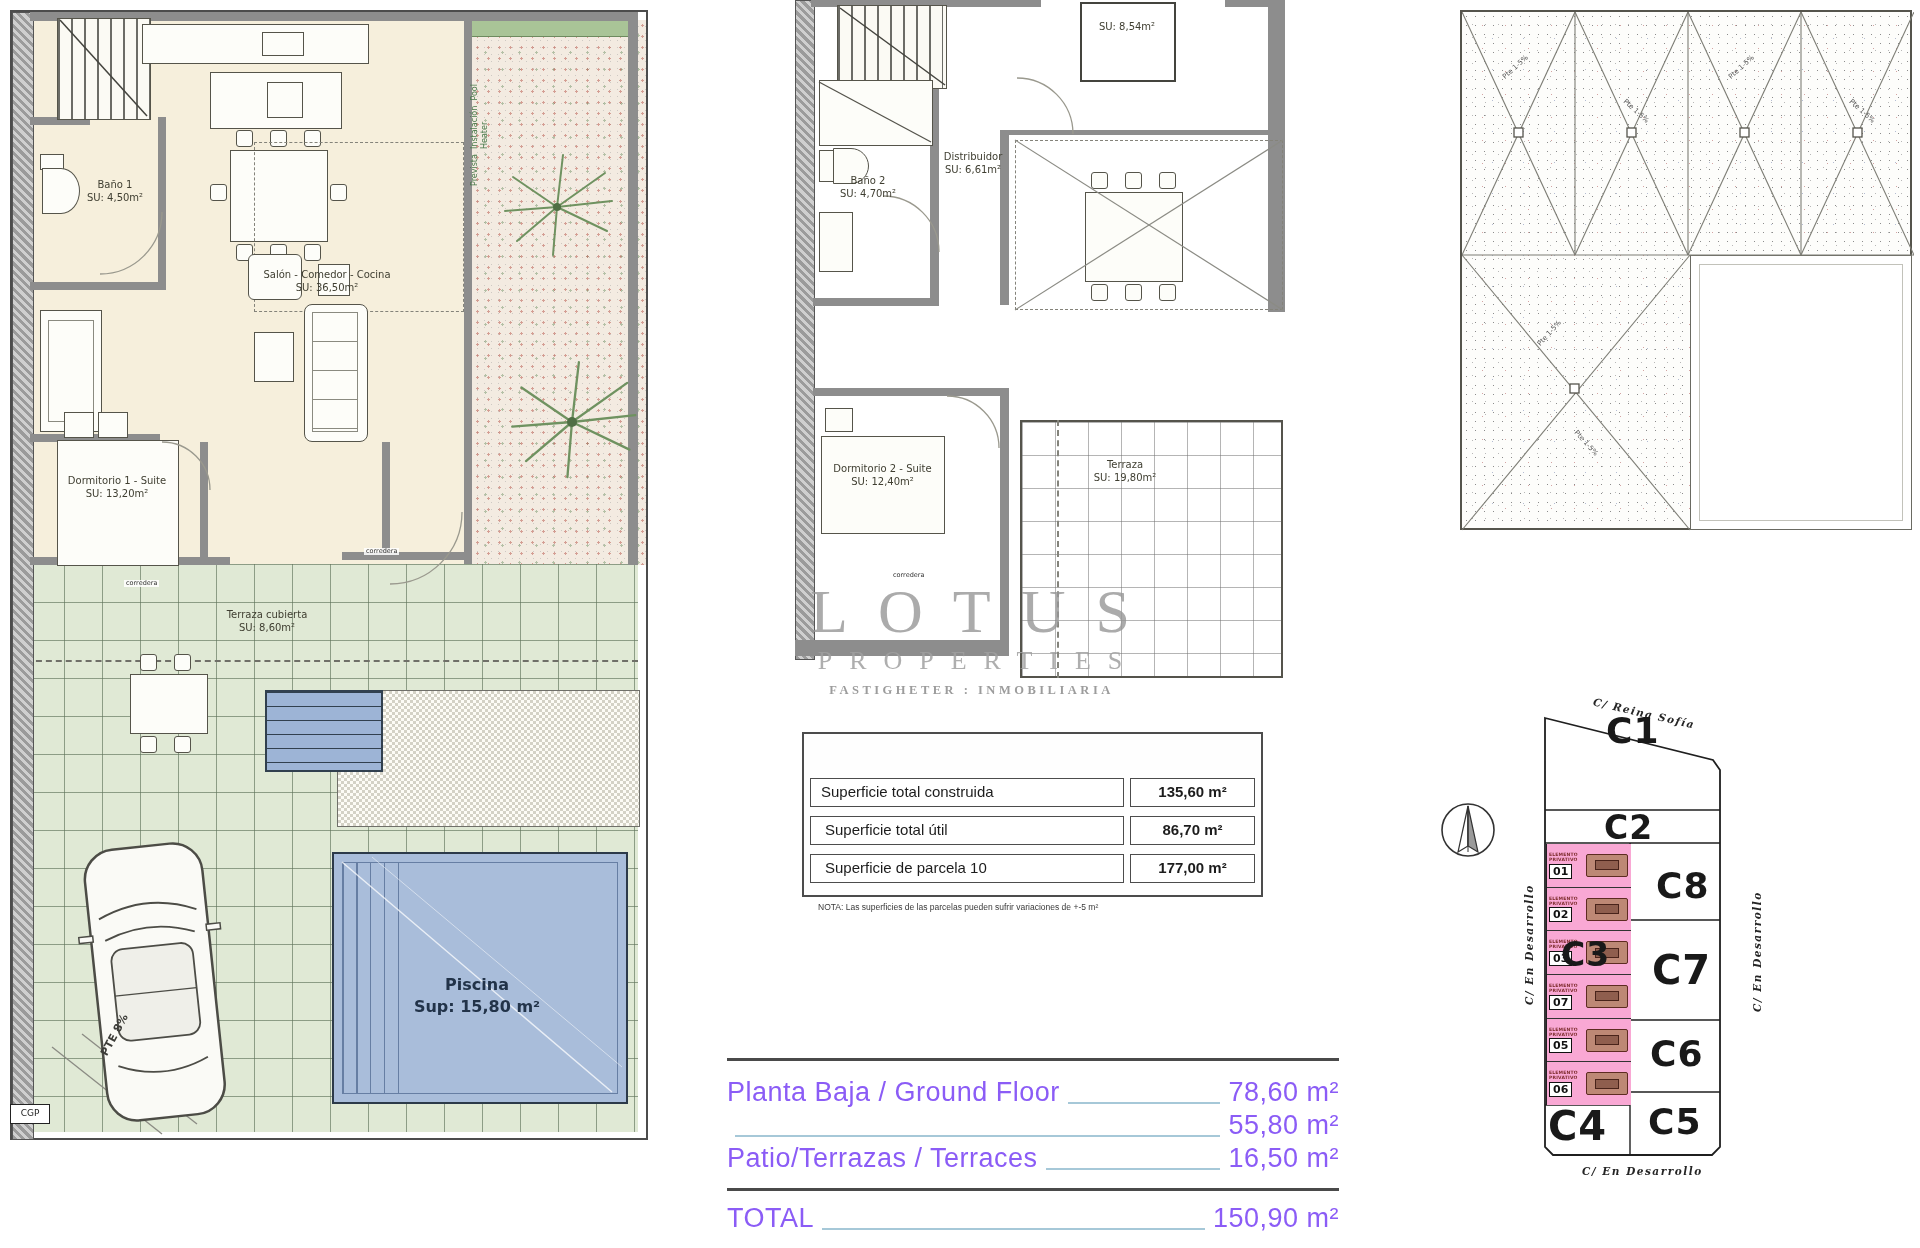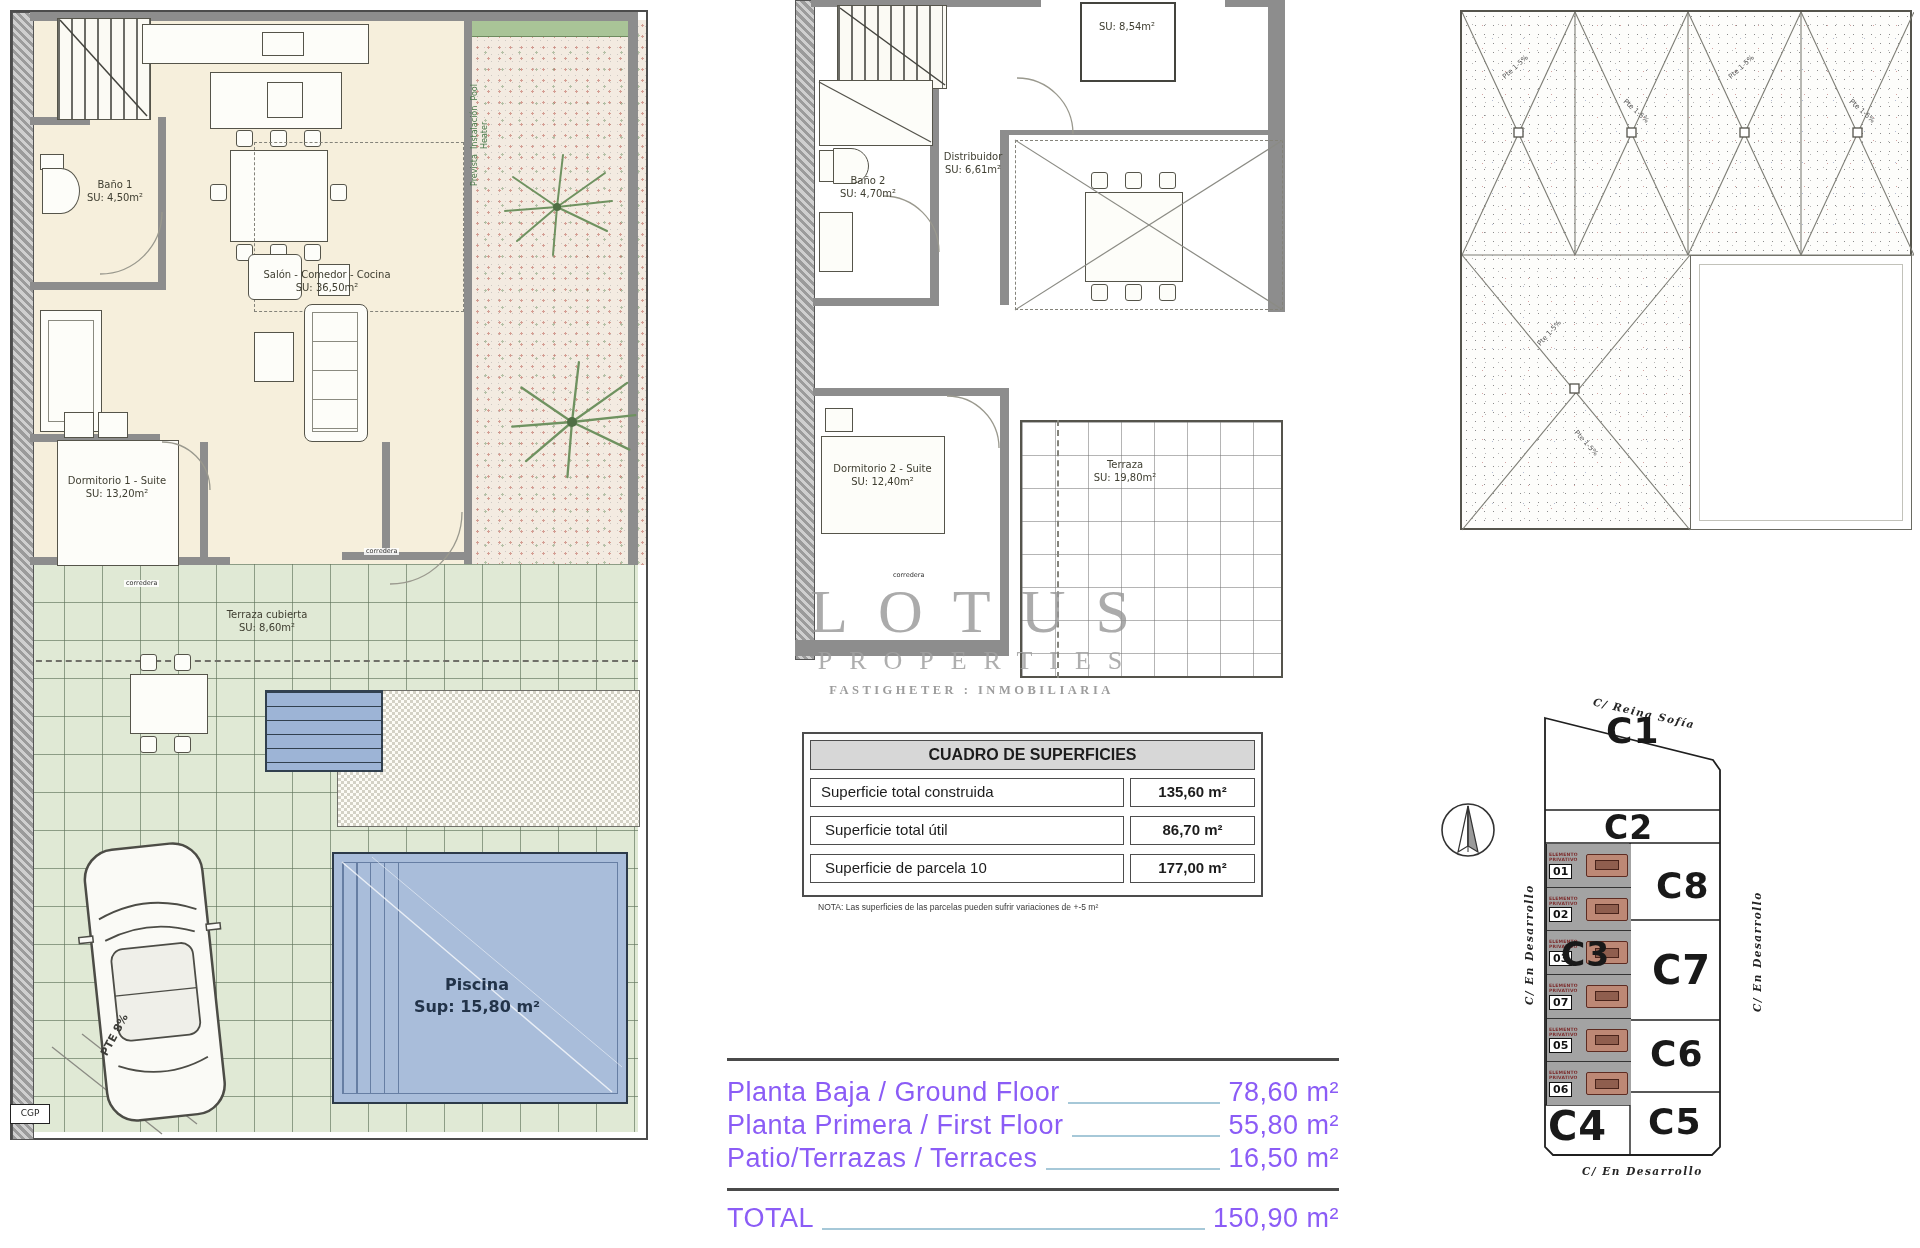--- a/index.html
+++ b/index.html
@@ -33,21 +33,21 @@
                      radial-gradient(rgba(92,108,160,.45) .6px,transparent .75px);
     background-size:9px 9px,13px 13px,23px 23px,31px 31px;
     background-position:0 0,4px 6px,9px 2px,15px 11px;}
   .tilegrid{background-color:#fff;
     background-image:linear-gradient(rgba(120,120,120,.55) 1px,transparent 1px),
                      linear-gradient(90deg,rgba(120,120,120,.55) 1px,transparent 1px);
     background-size:33px 33px;}
   
   .plot{position:absolute;font:600 36px/1 "DejaVu Sans",sans-serif;color:#191919;letter-spacing:1px;}
   .street{position:absolute;font:italic 700 10.5px/1 "DejaVu Serif",serif;color:#252525;letter-spacing:1.5px;white-space:nowrap;}
-  .unit-strip{position:absolute;left:1546px;top:844px;width:84px;height:261px;background:#a3a3a3;border-left:1.5px solid #222;display:flex;flex-direction:column;}
+  .unit-strip{position:absolute;left:1546px;top:844px;width:84px;height:261px;background:#f9a8d4;border-left:1.5px solid #222;display:flex;flex-direction:column;}
   .unit-row{flex:1;border-bottom:1px solid #333;display:flex;align-items:center;justify-content:space-between;padding:2px 3px 2px 2px;box-sizing:border-box;}
   .unit-row:last-child{border-bottom:none;}
   .unit-meta{display:flex;flex-direction:column;align-items:flex-start;}
   .unit-tag{font:700 4.5px/1.15 "DejaVu Sans",sans-serif;color:#7c2b2b;letter-spacing:.2px;}
   .unit-num{margin-top:1.5px;font:700 11px/1 "DejaVu Sans",sans-serif;color:#111;border:1.6px solid #111;background:#fff;padding:1px 3px;}
   .unit-building{width:40px;height:21px;background:#bd8875;border:1.6px solid #5d2b21;border-radius:2px;display:flex;align-items:center;justify-content:center;}
   .unit-building-core{width:22px;height:8px;background:#8f5e4e;border:1px solid #49231a;}
   
   .tb-cell{position:absolute;border:1.5px solid #4c4c4c;background:#fff;box-sizing:border-box;font:15px/26px "Liberation Sans",sans-serif;color:#1c1c1c;}
   
@@ -323,21 +323,20 @@
   <div class="slope" style="left:108px;top:428px;transform:rotate(48deg);">Pte 1-5%</div>
 </div>
 
 <div class="abs" style="left:690px;top:580px;width:560px;text-align:center;z-index:40;pointer-events:none;">
   <div style="font:400 62px/1 'Liberation Serif',serif;color:rgba(150,150,150,.8);letter-spacing:30px;margin-left:30px;">LOTUS</div>
   <div style="font:400 26px/1.15 'Liberation Serif',serif;color:rgba(160,160,160,.85);letter-spacing:17px;margin:4px 0 0 17px;">PROPERTIES</div>
   <div style="font:600 12.5px/1.2 'Liberation Serif',serif;color:rgba(145,145,145,.9);letter-spacing:3.5px;margin:7px 0 0 3px;">FASTIGHETER : INMOBILIARIA</div>
 </div>
 
 <div class="abs" style="left:802px;top:732px;width:461px;height:165px;border:2px solid #4c4c4c;background:#fefefe;box-sizing:border-box;">
-  <div class="tb-cell" style="left:6px;top:6px;width:445px;height:30px;background:#d7d7d7;text-align:center;font-weight:700;font-size:16px;line-height:28px;">CUADRO DE SUPERFICIES</div>
 
   <div class="tb-cell" style="left:6px;top:44px;width:314px;height:29px;padding-left:10px;">Superficie total construida</div>
   <div class="tb-cell" style="left:326px;top:44px;width:125px;height:29px;text-align:center;font-weight:700;">135,60 m²</div>
 
   <div class="tb-cell" style="left:6px;top:82px;width:314px;height:29px;padding-left:14px;">Superficie total útil</div>
   <div class="tb-cell" style="left:326px;top:82px;width:125px;height:29px;text-align:center;font-weight:700;">86,70 m²</div>
 
   <div class="tb-cell" style="left:6px;top:120px;width:314px;height:29px;padding-left:14px;">Superficie de parcela 10</div>
   <div class="tb-cell" style="left:326px;top:120px;width:125px;height:29px;text-align:center;font-weight:700;">177,00 m²</div>
 </div>
@@ -347,21 +346,20 @@
 </div>
 
 <div class="rule" style="top:1058px;"></div>
 
 <div class="srow" style="top:1078px;">
   <span>Planta Baja / Ground Floor</span>
   <span class="leader"></span>
   <span>78,60 m²</span>
 </div>
 <div class="srow" style="top:1111px;">
-  <span>Planta Primera / First Floor</span>
   <span class="leader"></span>
   <span>55,80 m²</span>
 </div>
 <div class="srow" style="top:1144px;">
   <span>Patio/Terrazas / Terraces</span>
   <span class="leader"></span>
   <span>16,50 m²</span>
 </div>
 
 <div class="rule" style="top:1188px;"></div>

